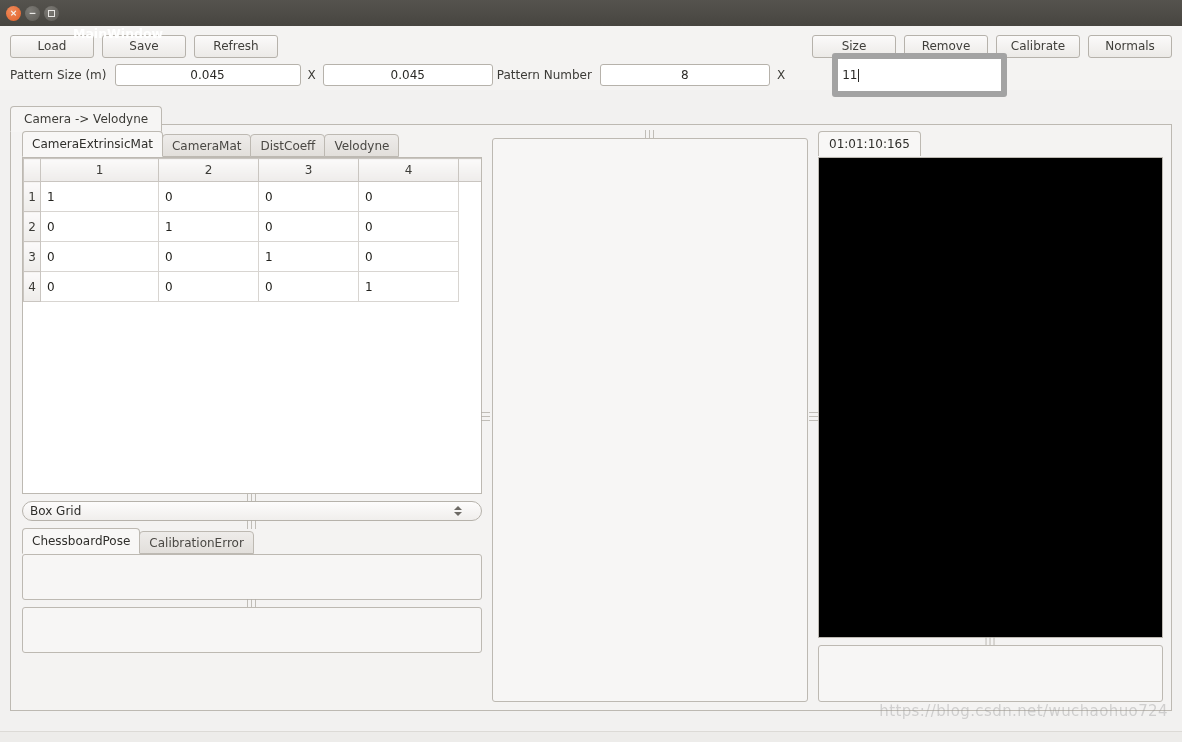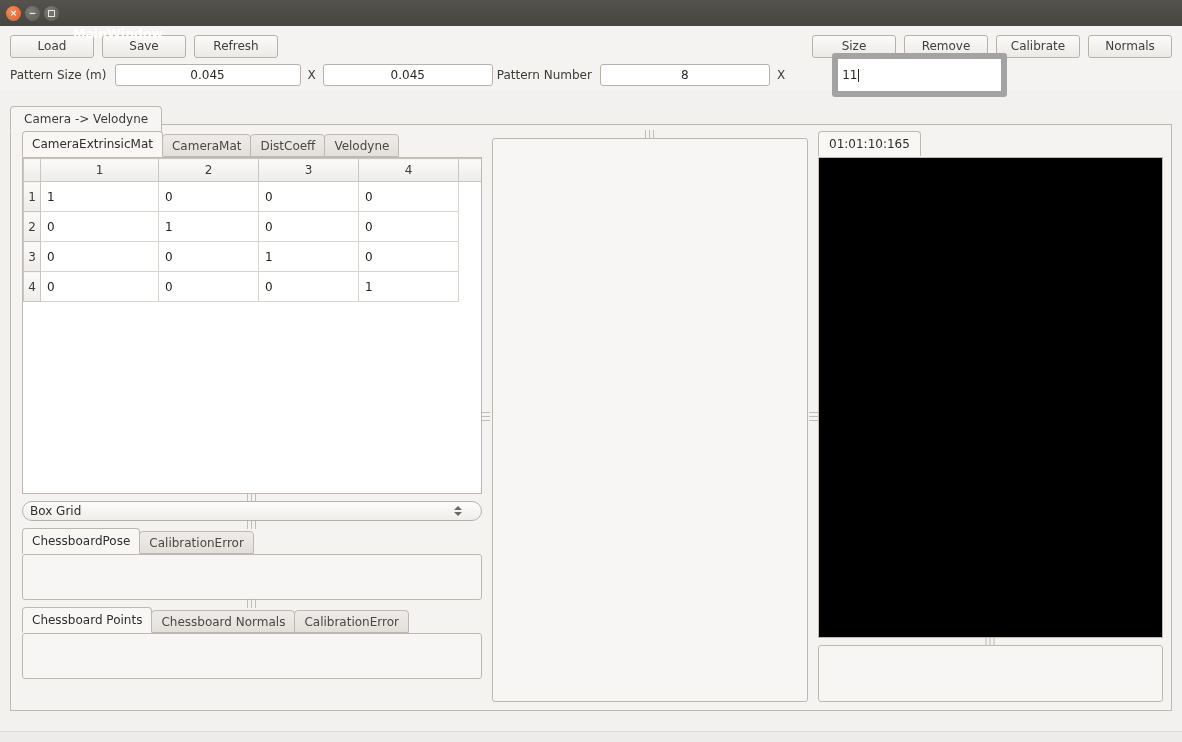--- a/index.html
+++ b/index.html
@@ -467,25 +467,20 @@
       <div class="inner-tabstrip">
         <div class="itab active">ChessboardPose</div>
         <div class="itab">CalibrationError</div>
       </div>
       <div class="panel-box box-tall"></div>
 
       <div class="splitter-h">
         <span class="dots">|||</span>
       </div>
 
-      <div class="inner-tabstrip">
-        <div class="itab active">Chessboard Points</div>
-        <div class="itab">Chessboard Normals</div>
-        <div class="itab">CalibrationError</div>
-      </div>
       <div class="panel-box box-tall"></div>
     </div>
 
     <div class="splitter-v">
       <span class="dots">|||</span>
     </div>
 
     <div class="col-center">
       <div class="splitter-h">
         <span class="dots">|||</span>
@@ -502,18 +497,19 @@
         <div class="rtab">01:01:10:165</div>
       </div>
       <div class="video"></div>
       <div class="splitter-h">
         <span class="dots">|||</span>
       </div>
       <div class="right-bottom"></div>
     </div>
   </div>
 
+  <div class="watermark">https://blog.csdn.net/wuchaohuo724</div>
 
   <div class="bottom-strip">
     <span class="ghost"></span>
   </div>
 
 </div>
 
 </body></html>

